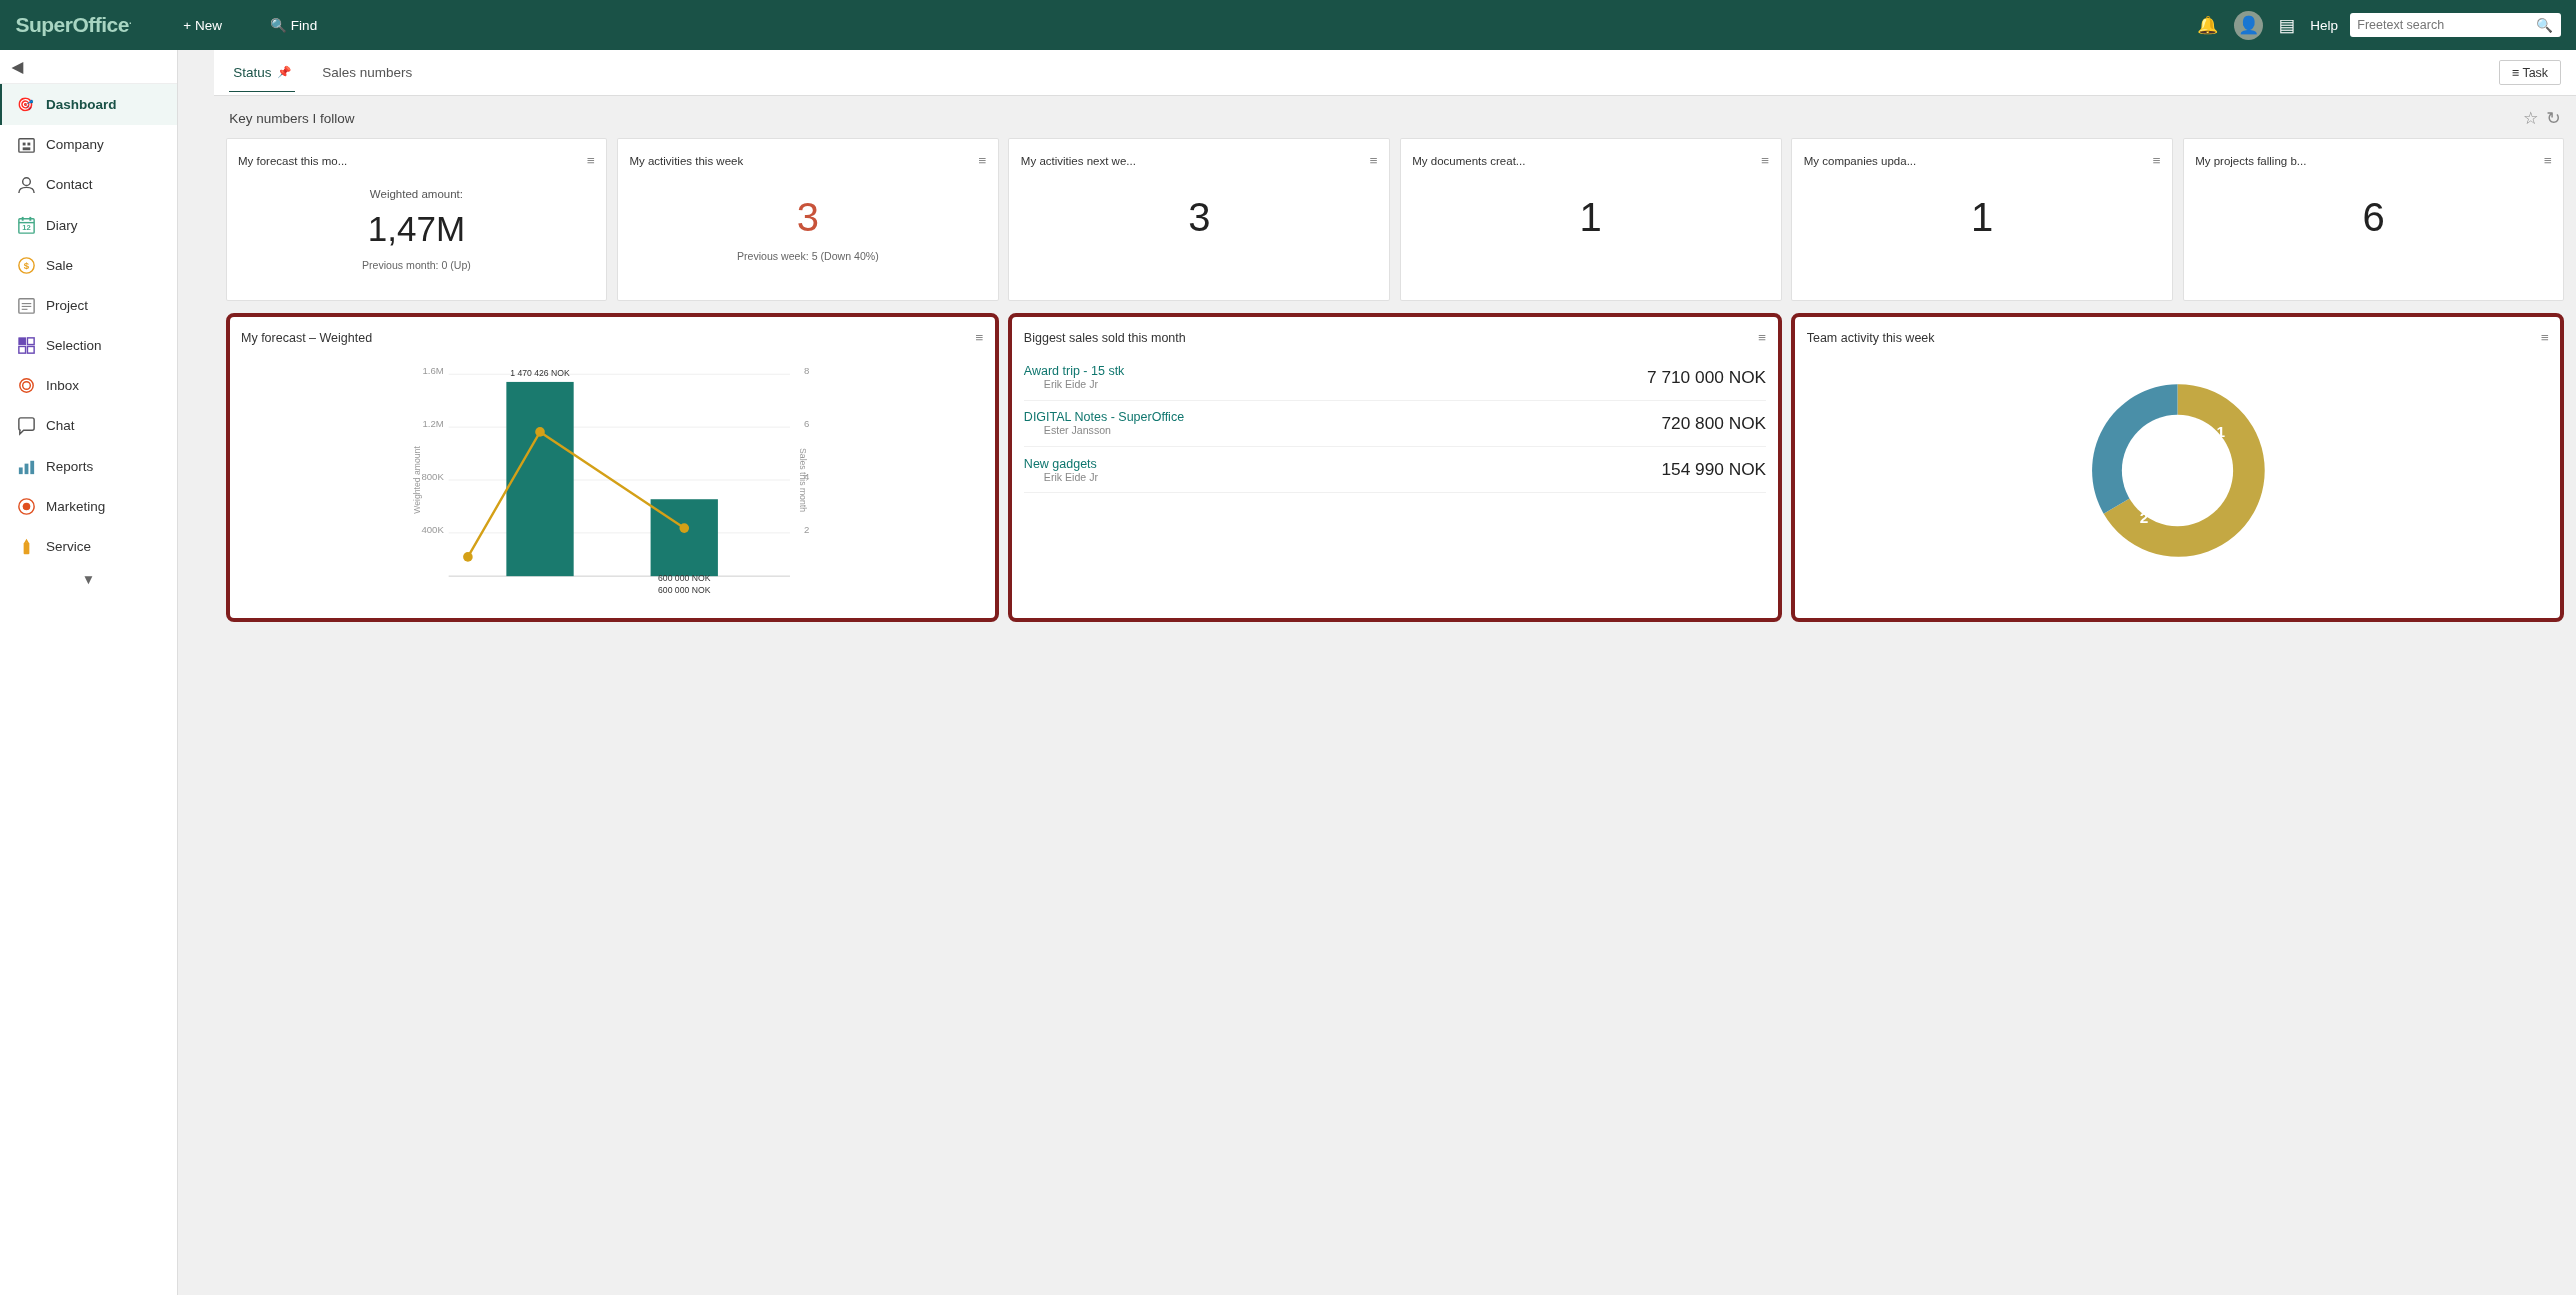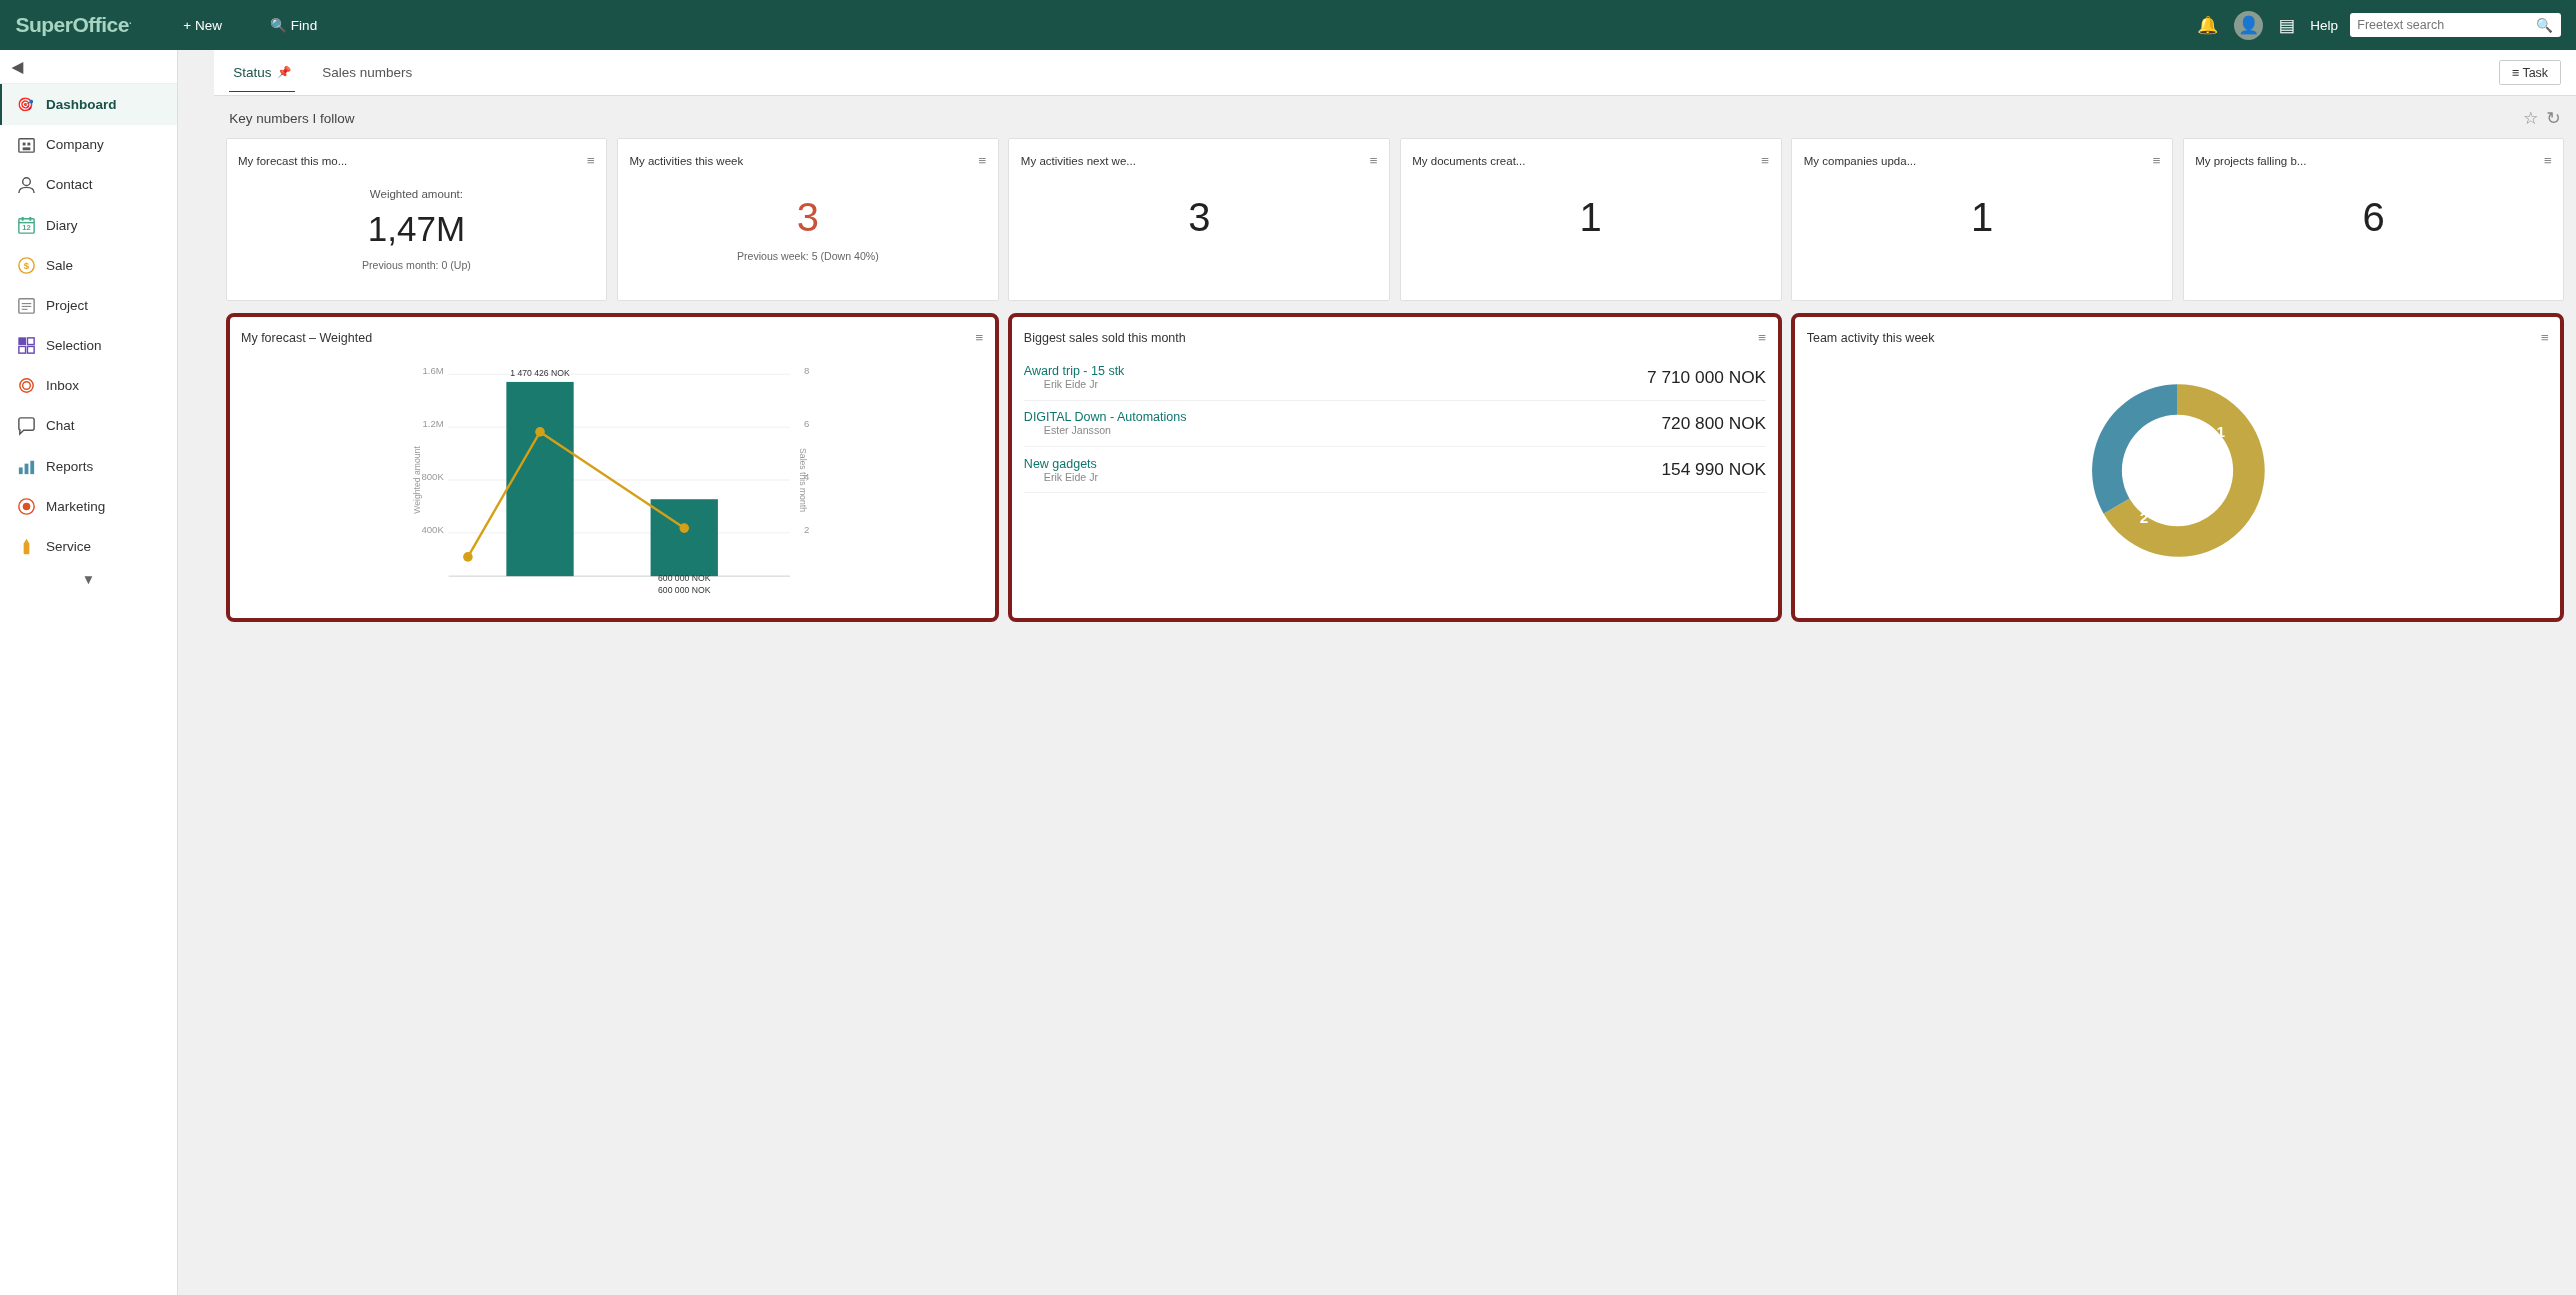--- a/index.html
+++ b/index.html
@@ -563,21 +563,21 @@
           <div class="sales-table">
             <div class="sales-row">
               <div class="sales-info">
                 <div class="sales-name">Award trip - 15 stk</div>
                 <div class="sales-person">Erik Eide Jr</div>
               </div>
               <div class="sales-amount">7 710 000 NOK</div>
             </div>
             <div class="sales-row">
               <div class="sales-info">
-                <div class="sales-name">DIGITAL Down - Automations</div>
+                <div class="sales-name">DIGITAL Notes - SuperOffice</div>
                 <div class="sales-person">Ester Jansson</div>
               </div>
               <div class="sales-amount">720 800 NOK</div>
             </div>
             <div class="sales-row">
               <div class="sales-info">
                 <div class="sales-name">New gadgets</div>
                 <div class="sales-person">Erik Eide Jr</div>
               </div>
               <div class="sales-amount">154 990 NOK</div>

